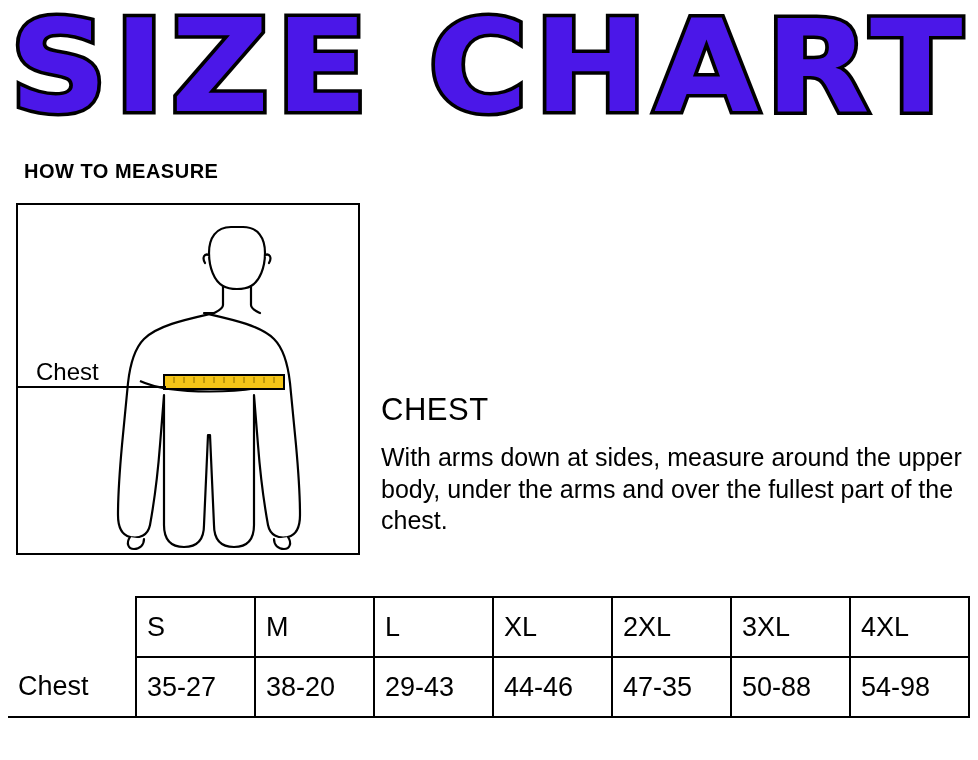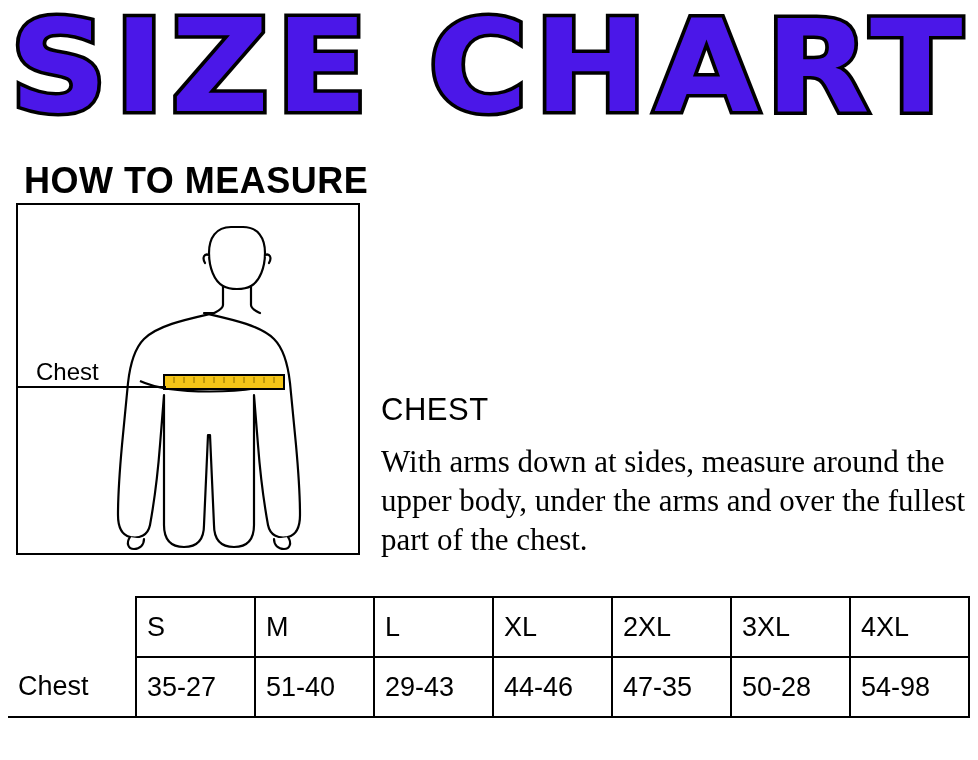--- a/index.html
+++ b/index.html
@@ -41,21 +41,21 @@
     white-space: nowrap;
   }
 
   
   .howto {
     position: absolute;
     left: 24px;
     top: 160px;
     font-family: "Liberation Sans", sans-serif;
     font-weight: 700;
-    font-size: 36px;
+    font-size: 20px;
     letter-spacing: 0.5px;
   }
 
   
   .figure-box {
     position: absolute;
     left: 16px;
     top: 203px;
     width: 344px;
     height: 352px;
@@ -82,23 +82,23 @@
     top: 392px;
     width: 590px;
   }
   .desc-title {
     font-size: 31px;
     font-family: "Liberation Sans", sans-serif;
     letter-spacing: 0.5px;
     margin-bottom: 14px;
   }
   .desc-body {
-    font-size: 31px;
+    font-size: 25px;
     line-height: 1.26;
-    font-family: Liberation Serif, serif;
+    font-family: Liberation Sans, sans-serif;
   }
 
   
   .table-wrap {
     position: absolute;
     left: 8px;
     top: 596px;
     width: 962px;
   }
   table.size-table {
@@ -209,22 +209,22 @@
         <td>M</td>
         <td>L</td>
         <td>XL</td>
         <td>2XL</td>
         <td>3XL</td>
         <td>4XL</td>
       </tr>
       <tr>
         <td class="rowhead">Chest</td>
         <td>35-27</td>
-        <td>51-40</td>
+        <td>38-20</td>
         <td>29-43</td>
         <td>44-46</td>
         <td>47-35</td>
-        <td>50-28</td>
+        <td>50-88</td>
         <td>54-98</td>
       </tr>
     </tbody>
   </table>
 </div>
 
 </body></html>

